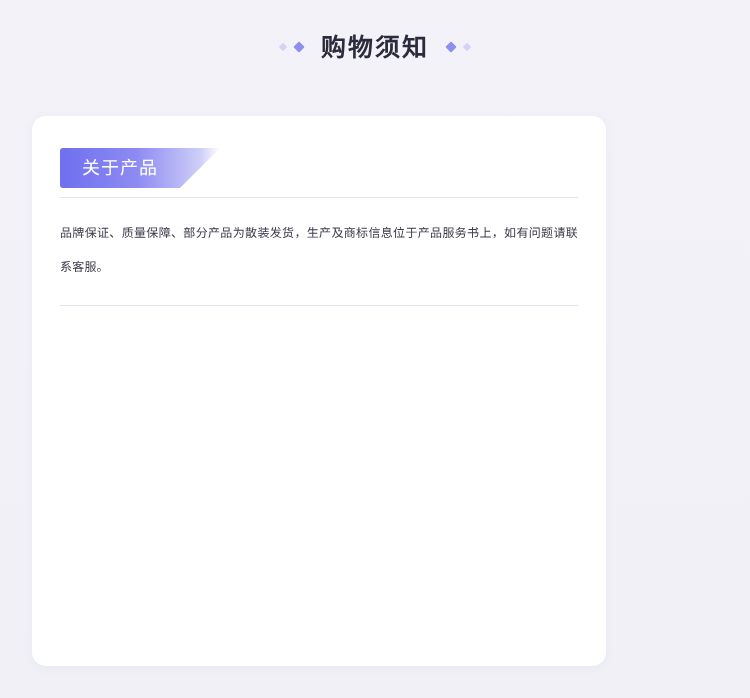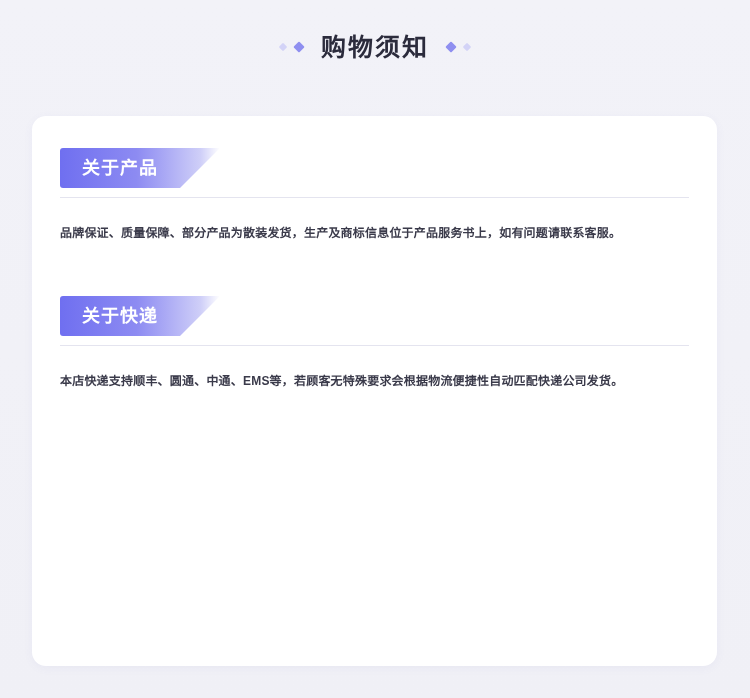--- a/index.html
+++ b/index.html
@@ -57,27 +57,26 @@
     color: #2b2b3c;
     letter-spacing: 2px;
     line-height: 1;
   }
 
   
   .card {
     position: absolute;
     left: 32px;
     top: 116px;
-    width: 685px;
+    width: 574px;
     height: 550px;
     background: #ffffff;
     border-radius: 14px;
     box-shadow: 0 2px 10px rgba(110, 110, 180, 0.06);
     box-sizing: border-box;
-    font-weight: bold;
   }
 
   .section {
     position: absolute;
     left: 0;
     width: 100%;
     box-sizing: border-box;
   }
   .section-1 { top: 32px; }
   .section-2 { top: 180px; }
@@ -142,22 +141,18 @@
 
     <div class="section section-1">
       <div class="ribbon-wrap">
         <div class="ribbon">关于产品</div>
       </div>
       <div class="divider"></div>
       <div class="body-text">品牌保证、质量保障、部分产品为散装发货，生产及商标信息位于产品服务书上，如有问题请联系客服。</div>
     </div>
 
     <div class="section section-2">
-      <div class="ribbon-wrap">
-        <div class="ribbon">关于快递</div>
-      </div>
       <div class="divider"></div>
-      <div class="body-text">本店快递支持顺丰、圆通、中通、EMS等，若顾客无特殊要求会根据物流便捷性自动匹配快递公司发货。</div>
     </div>
 
 
   </div>
 </div>
 
 </body></html>

